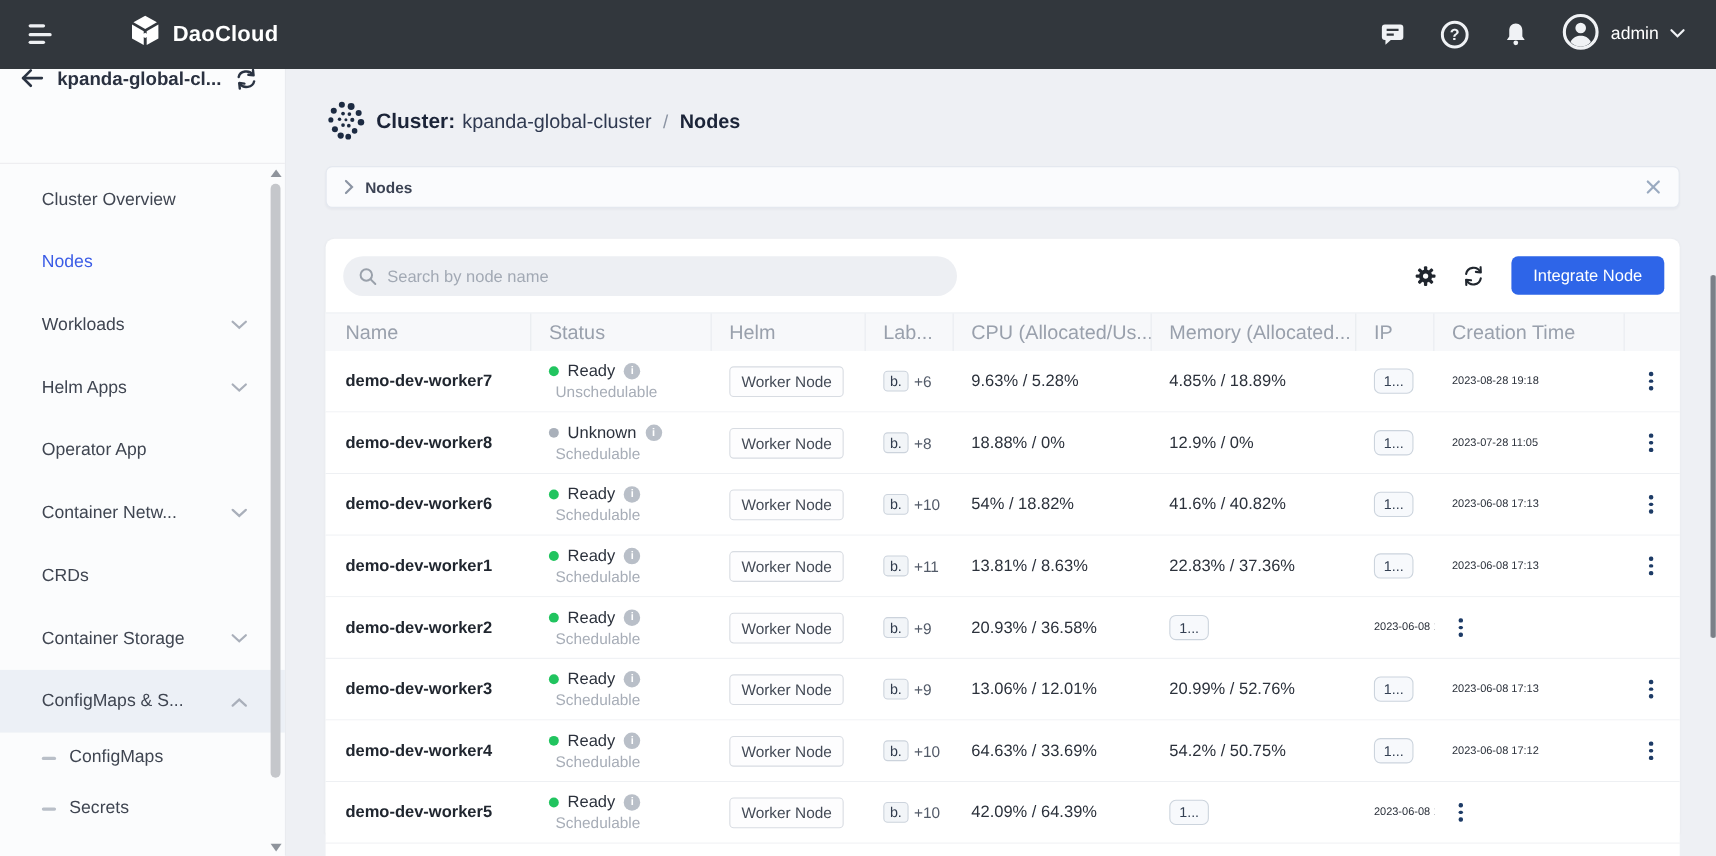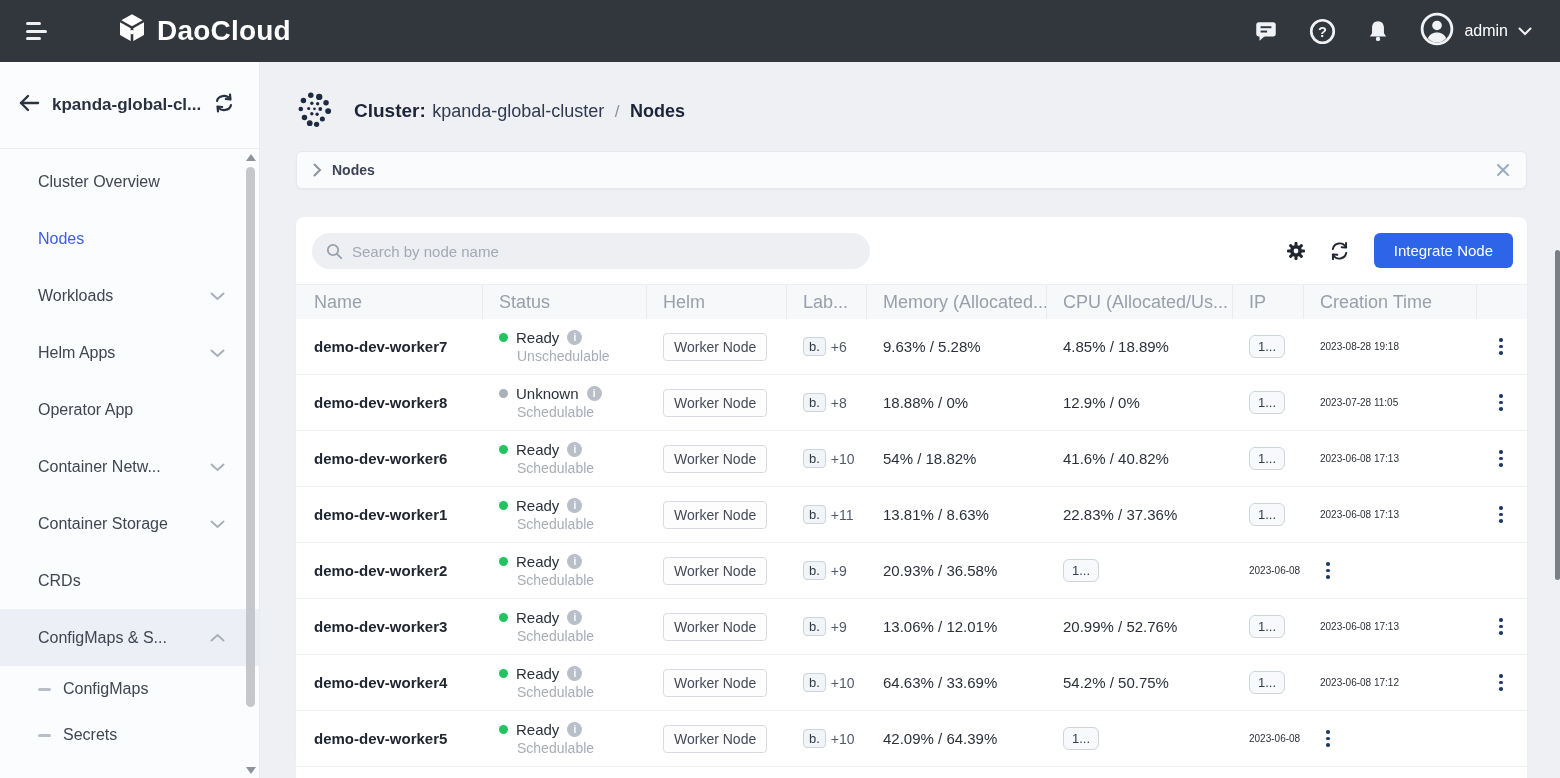--- a/index.html
+++ b/index.html
@@ -4,49 +4,49 @@
 <style>
   *{box-sizing:border-box;margin:0;padding:0}
   html,body{width:1560px;height:778px;overflow:hidden;font-family:"Liberation Sans",sans-serif;background:#eef0f4}
 
   
   .topbar{position:fixed;top:0;left:0;width:1560px;height:62px;background:#32373d;display:flex;align-items:center;z-index:50}
   .hamburger{margin-left:26px;width:24px;height:18px;display:flex;flex-direction:column;justify-content:space-between;cursor:pointer}
   .hamburger span{height:3px;border-radius:2px;background:#eef0f3}
   .hamburger .b1{width:15px}.hamburger .b2{width:21px}.hamburger .b3{width:15px}
   .brand{display:flex;align-items:center;margin-left:66px;gap:9px}
-  .brand-name{color:#fff;font-size:28px;font-weight:700;letter-spacing:.2px}
+  .brand-name{color:#fff;font-size:20px;font-weight:700;letter-spacing:.2px}
   .topbar-right{margin-left:auto;display:flex;align-items:center;gap:28px;margin-right:28px}
   .tb-icon{width:28px;height:28px;display:flex;align-items:center;justify-content:center;cursor:pointer}
   .user-cluster{display:flex;align-items:center;gap:10px;cursor:pointer}
   .user-name{color:#fff;font-size:16px}
 
   
   .sidebar{position:fixed;top:62px;left:0;width:260px;height:716px;background:#fbfcfd;border-right:1px solid #e9ebef;z-index:20}
-  .side-top{height:86px;display:flex;align-items:center;padding:0 16px 0 18px;gap:12px}
+  .side-top{height:86px;display:flex;align-items:flex-start;padding:0 16px 0 18px;gap:12px}
   .side-cluster-name{font-size:17px;font-weight:700;color:#2a3140;white-space:nowrap;overflow:hidden;flex:0 1 auto}
   .side-top .switch{cursor:pointer;flex:0 0 auto}
   .side-menu{border-top:1px solid #ededf0;padding-top:4px}
   .side-item{height:57px;display:flex;align-items:center;padding-left:38px;padding-right:34px;font-size:16px;color:#3f4551;cursor:pointer;position:relative}
   .side-item.active{color:#3b5ce6}
   .side-item.highlighted{background:#ecf0f6}
   .side-item.sub{padding-left:38px;height:46px}
   .side-item .dash{width:13px;height:3px;border-radius:2px;background:#b9bfc8;margin-right:12px;flex:0 0 auto}
   .side-item .chev{margin-left:auto;flex:0 0 auto}
   .side-item .chev.up{transform:rotate(180deg)}
   
   .side-scroll{position:absolute;top:92px;right:3px;width:11px;height:620px}
   .side-scroll .arrow{width:0;height:0;border-left:5px solid transparent;border-right:5px solid transparent;margin:0 auto;cursor:pointer}
   .side-scroll .arrow.up{border-bottom:7px solid #8f949c}
   .side-scroll .arrow.down{border-top:7px solid #8f949c;position:absolute;bottom:0;left:0;right:0;margin:auto}
   .side-scroll .thumb{width:9px;margin:6px auto 0;height:540px;background:#c5c7cb;border-radius:5px;cursor:pointer}
 
   
   .main{position:absolute;top:62px;left:260px;width:1300px;height:716px;padding:20px 33px 0 36px}
-  .page-header{display:flex;align-items:center;gap:20px;height:58px}
+  .page-header{display:flex;align-items:center;gap:8px;height:58px}
   .ph-title{font-size:19px;font-weight:700;color:#1b2438}
   .ph-name{font-size:18px;color:#2f3950;margin-left:2px}
   .ph-sep{font-size:17px;color:#8b93a2;margin:0 6px}
   .ph-page{font-size:18px;font-weight:700;color:#1b2438}
 
   .notice{margin-top:11px;height:38px;background:#fafbfd;border:1px solid #e4e8ef;border-radius:6px;display:flex;align-items:center;padding:0 16px;box-shadow:0 1px 2px rgba(30,40,60,.03)}
   .notice-label{font-size:14px;font-weight:700;color:#3c4354;margin-left:10px}
   .notice-close{margin-left:auto;cursor:pointer;display:flex;align-items:center}
 
   .card{margin-top:28px;background:#fff;border-radius:8px 8px 0 0;height:540px;box-shadow:0 1px 3px rgba(30,40,60,.04)}
@@ -74,21 +74,21 @@
   .th:nth-child(7),.td:nth-child(7){width:71px}
   .th:nth-child(8),.td:nth-child(8){width:173px}
   .th:nth-child(9),.td:nth-child(9){width:50px}
   .td.name{font-size:15px;font-weight:700;color:#20262f;padding-left:18px}
   .td.status{flex-direction:column;align-items:flex-start;justify-content:center;gap:2px}
   .status-top{display:flex;align-items:center;gap:8px}
   .dot{width:9px;height:9px;border-radius:50%;flex:0 0 auto}
   .status-text{font-size:15px;color:#2b313c}
   .info{width:15px;height:15px;border-radius:50%;background:#b9bfc8;color:#fff;display:inline-flex;align-items:center;justify-content:center;font-size:10px;font-weight:700;cursor:pointer}
   .info::after{content:"i"}
-  .status-sub{font-size:14px;color:#a7adb7;margin-left:18px}
+  .status-sub{font-size:14px;color:#a7adb7;margin-left:6px}
   .badge{border:1px solid #d8dce2;background:#fdfdfe;border-radius:4px;padding:5px 10px;font-size:14px;color:#434a56}
   .badge:empty{display:none}
   .chip-label{border:1px solid #ccd3dc;background:#f2f5f8;border-radius:4px;padding:1px 5px;font-size:13px;color:#2f3a4c;cursor:pointer}
   .chip-label:empty{display:none}
   .labels-more{font-size:14px;color:#525a68;margin-left:5px}
   .td.metric{font-size:15px;color:#2b313b}
   .ip-chip{border:1px solid #ccd4dd;background:#f7f9fc;border-radius:6px;padding:3px 8px;font-size:13px;color:#333f52;cursor:pointer}
   .ip-chip:empty{display:none}
   .td.time{font-size:10px;color:#2b313b}
   .kebab{display:flex;flex-direction:column;gap:3px;cursor:pointer;padding:4px 6px}
@@ -212,31 +212,31 @@
 
     <span>Container Netw...</span>
     <span class="chev">
       <svg width="15" height="9" viewBox="0 0 15 9">
             <polyline points="1.5,1.5 7.5,7 13.5,1.5" fill="none" stroke="#a9afba" stroke-width="2" stroke-linecap="round"></polyline>
           </svg>
     </span>
   </div>
       <div class="side-item">
 
+    <span>CRDs</span>
+
+  </div>
+      <div class="side-item">
+
     <span>Container Storage</span>
     <span class="chev">
       <svg width="15" height="9" viewBox="0 0 15 9">
             <polyline points="1.5,1.5 7.5,7 13.5,1.5" fill="none" stroke="#a9afba" stroke-width="2" stroke-linecap="round"></polyline>
           </svg>
     </span>
-  </div>
-      <div class="side-item">
-
-    <span>CRDs</span>
-
   </div>
       <div class="side-item highlighted">
 
     <span>ConfigMaps &amp; S...</span>
     <span class="chev up">
       <svg width="15" height="9" viewBox="0 0 15 9">
             <polyline points="1.5,1.5 7.5,7 13.5,1.5" fill="none" stroke="#a9afba" stroke-width="2" stroke-linecap="round"></polyline>
           </svg>
     </span>
   </div>
@@ -344,22 +344,22 @@
         </span>
         <button class="primary-btn">Integrate Node</button>
       </div>
     </div>
 
     <div class="thead">
         <div class="th">Name</div>
         <div class="th">Status</div>
         <div class="th">Helm</div>
         <div class="th">Lab...</div>
+        <div class="th">CPU (Allocated/Us...</div>
         <div class="th">Memory (Allocated...</div>
-        <div class="th">CPU (Allocated/Us...</div>
         <div class="th">IP</div>
         <div class="th">Creation Time</div>
         <div class="th"></div>
       </div>
     <div>
         <div class="tr">
     <div class="td name">demo-dev-worker7</div>
     <div class="td status">
       <div class="status-top">
         <span class="dot" style="background: rgb(33, 196, 95);"></span>

